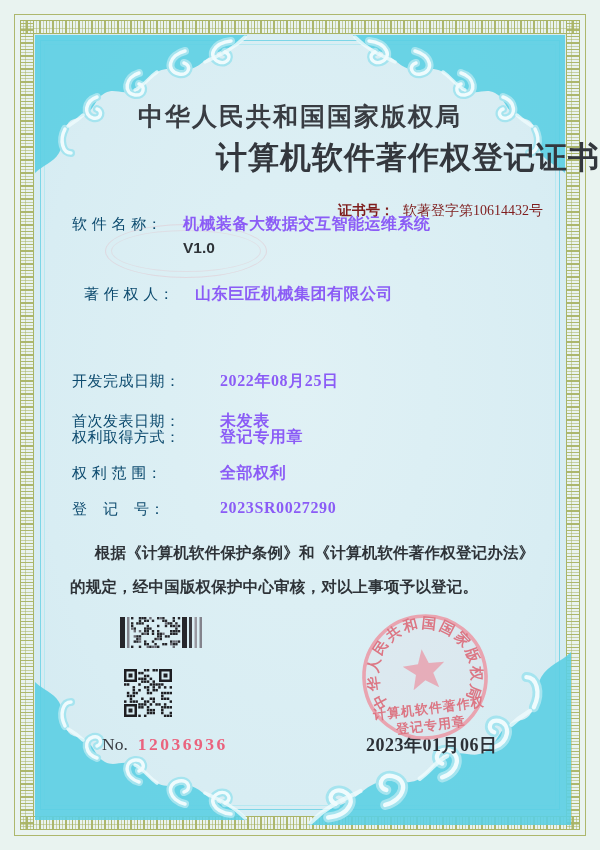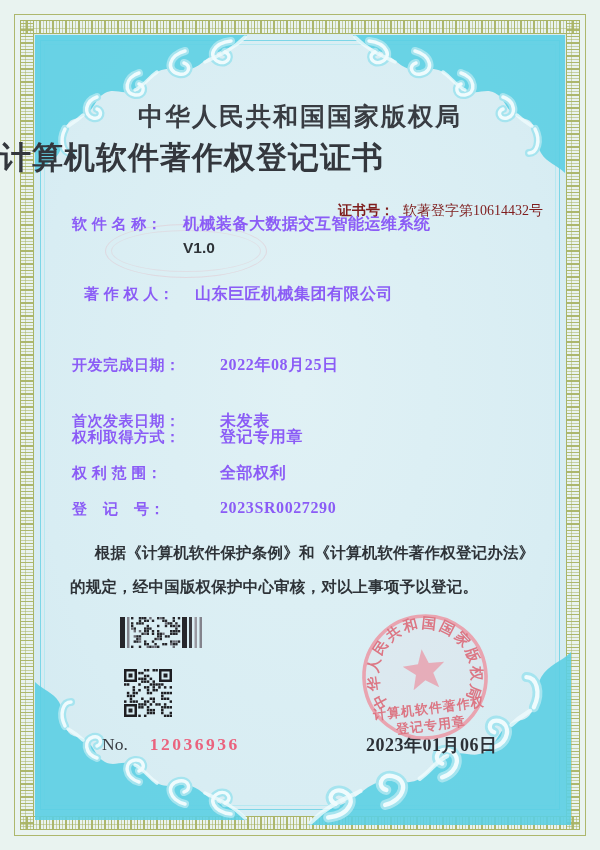--- a/index.html
+++ b/index.html
@@ -35,44 +35,44 @@
   .cyan1{position:absolute;inset:40px;border:1.6px solid #7cd6e7;pointer-events:none;}
   .cyan2{position:absolute;inset:44px;border:1px solid #b7e8f1;pointer-events:none;}
   .orn{position:absolute;pointer-events:none;}
   .orn-tl{left:35px;top:35px;}
   .orn-tr{right:35px;top:35px;transform:scaleX(-1);}
   .orn-bl{left:35px;bottom:30px;transform:scaleY(-1);}
   .orn-br{right:29px;bottom:25px;transform:scale(-1,-1);}
   
   .authority{position:absolute;top:100px;left:0;width:100%;text-align:center;
     font-size:25px;font-weight:700;letter-spacing:2px;color:#383c42;}
-  .cert-title{position:absolute;top:137px;left:0;width:100%;text-align:left;
+  .cert-title{position:absolute;top:137px;left:0;width:100%;text-align:right;
     font-size:31px;font-weight:700;letter-spacing:1px;color:#33373d;}
   .certno{position:absolute;top:202px;right:57px;font-size:14px;color:#7f1d1d;font-weight:700;}
   .certno .v{margin-left:9px;font-weight:400;}
   
   .row{position:absolute;left:72px;font-size:15px;white-space:nowrap;}
-  .row .lbl{display:inline-block;width:104px;font-weight:700;color:#8b5cf6;letter-spacing:.5px;}
+  .row .lbl{display:inline-block;width:104px;font-weight:400;color:#0c4a6e;letter-spacing:.5px;}
   .row .val{position:absolute;left:111px;top:-1px;font-size:16px;font-weight:600;color:#8b5cf6;
     font-family:"Liberation Sans","DejaVu Sans",sans-serif;letter-spacing:.5px;}
   .row .val.serifv{font-family:"Liberation Serif","DejaVu Serif",serif;font-weight:700;letter-spacing:.6px;margin-left:37px;}
-  .r1{top:215px;} .r2{top:285px;margin-left:12px;} .r3{top:356px;} .r4{top:412px;}
+  .r1{top:215px;} .r2{top:285px;margin-left:12px;} .r3{top:372px;} .r4{top:412px;}
   .r5{top:428px;} .r6{top:464px;} .r7{top:500px;}
   .version-line{position:absolute;left:183px;top:239px;font-size:15.5px;font-weight:600;
     font-family:"Liberation Sans","DejaVu Sans",sans-serif;color:#2e3338;}
   
   .statement{position:absolute;left:70px;top:536px;width:470px;
     font-size:15.5px;line-height:34px;text-indent:1.6em;color:#2e3338;font-weight:600;
     letter-spacing:.2px;}
   
   .barcode{position:absolute;left:120px;top:617px;}
   .qrcode{position:absolute;left:124px;top:669px;}
   
   .serial{position:absolute;left:102px;top:734px;font-size:17.5px;color:#3a3e44;}
-  .serial .num{color:#ea637e;letter-spacing:2.5px;margin-left:22px;font-weight:600;text-align:right;}
+  .serial .num{color:#ea637e;letter-spacing:2.5px;margin-left:10px;font-weight:600;text-align:right;}
   .issue-date{position:absolute;left:366px;top:733px;font-size:18px;font-weight:700;color:#2c3036;letter-spacing:.5px;}
   .seal{position:absolute;left:335px;top:587px;}
   
   .wm{position:absolute;left:105px;top:224px;width:160px;height:52px;border-radius:50%;
     border:1.5px solid rgba(233,160,172,.28);pointer-events:none;}
   .wm:after{content:"";position:absolute;inset:5px;border-radius:50%;border:1px solid rgba(233,160,172,.2);}
   .seal-arc-text{font-size:14.5px;font-weight:700;fill:#dd6675;letter-spacing:2.6px;
     font-family:"Liberation Serif","DejaVu Serif",serif;}
   .seal-line{font-size:13px;font-weight:700;fill:#dd6675;text-anchor:middle;letter-spacing:1px;
     font-family:"Liberation Serif","DejaVu Serif",serif;}

